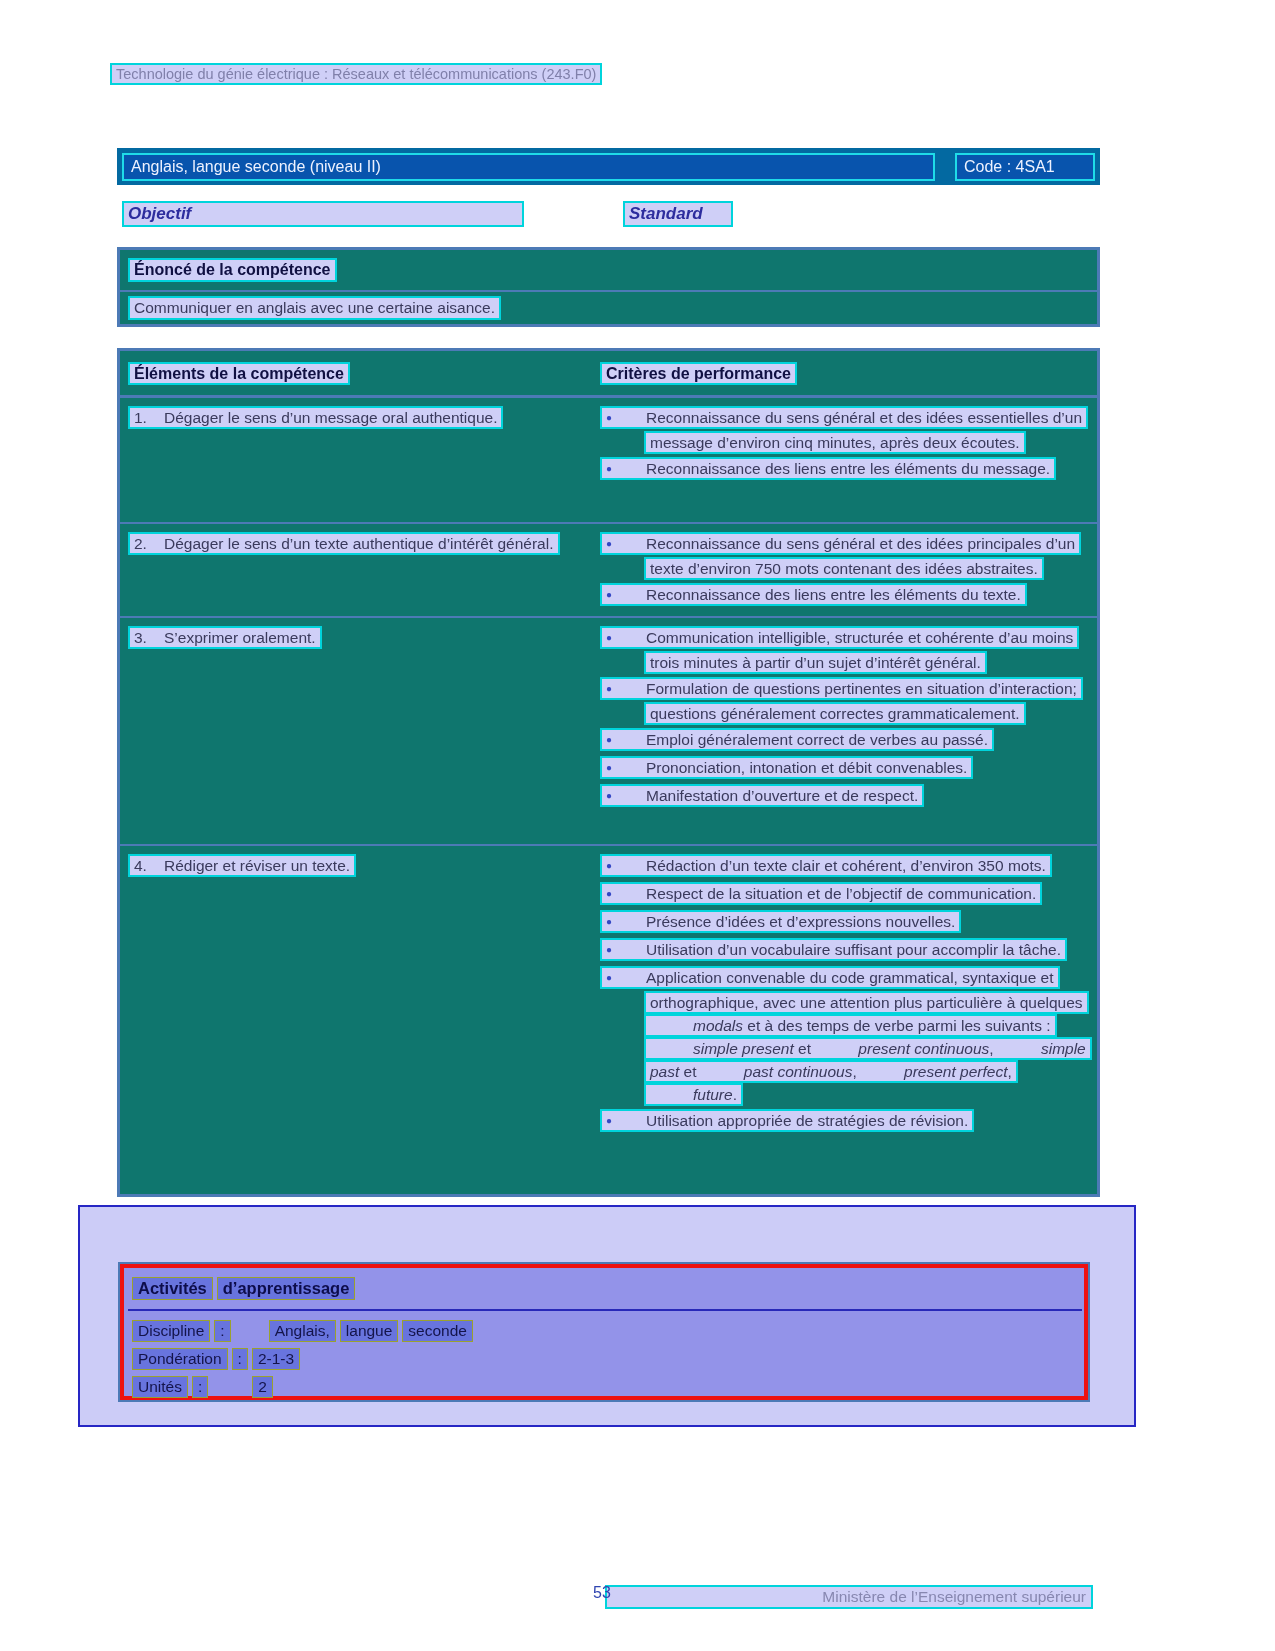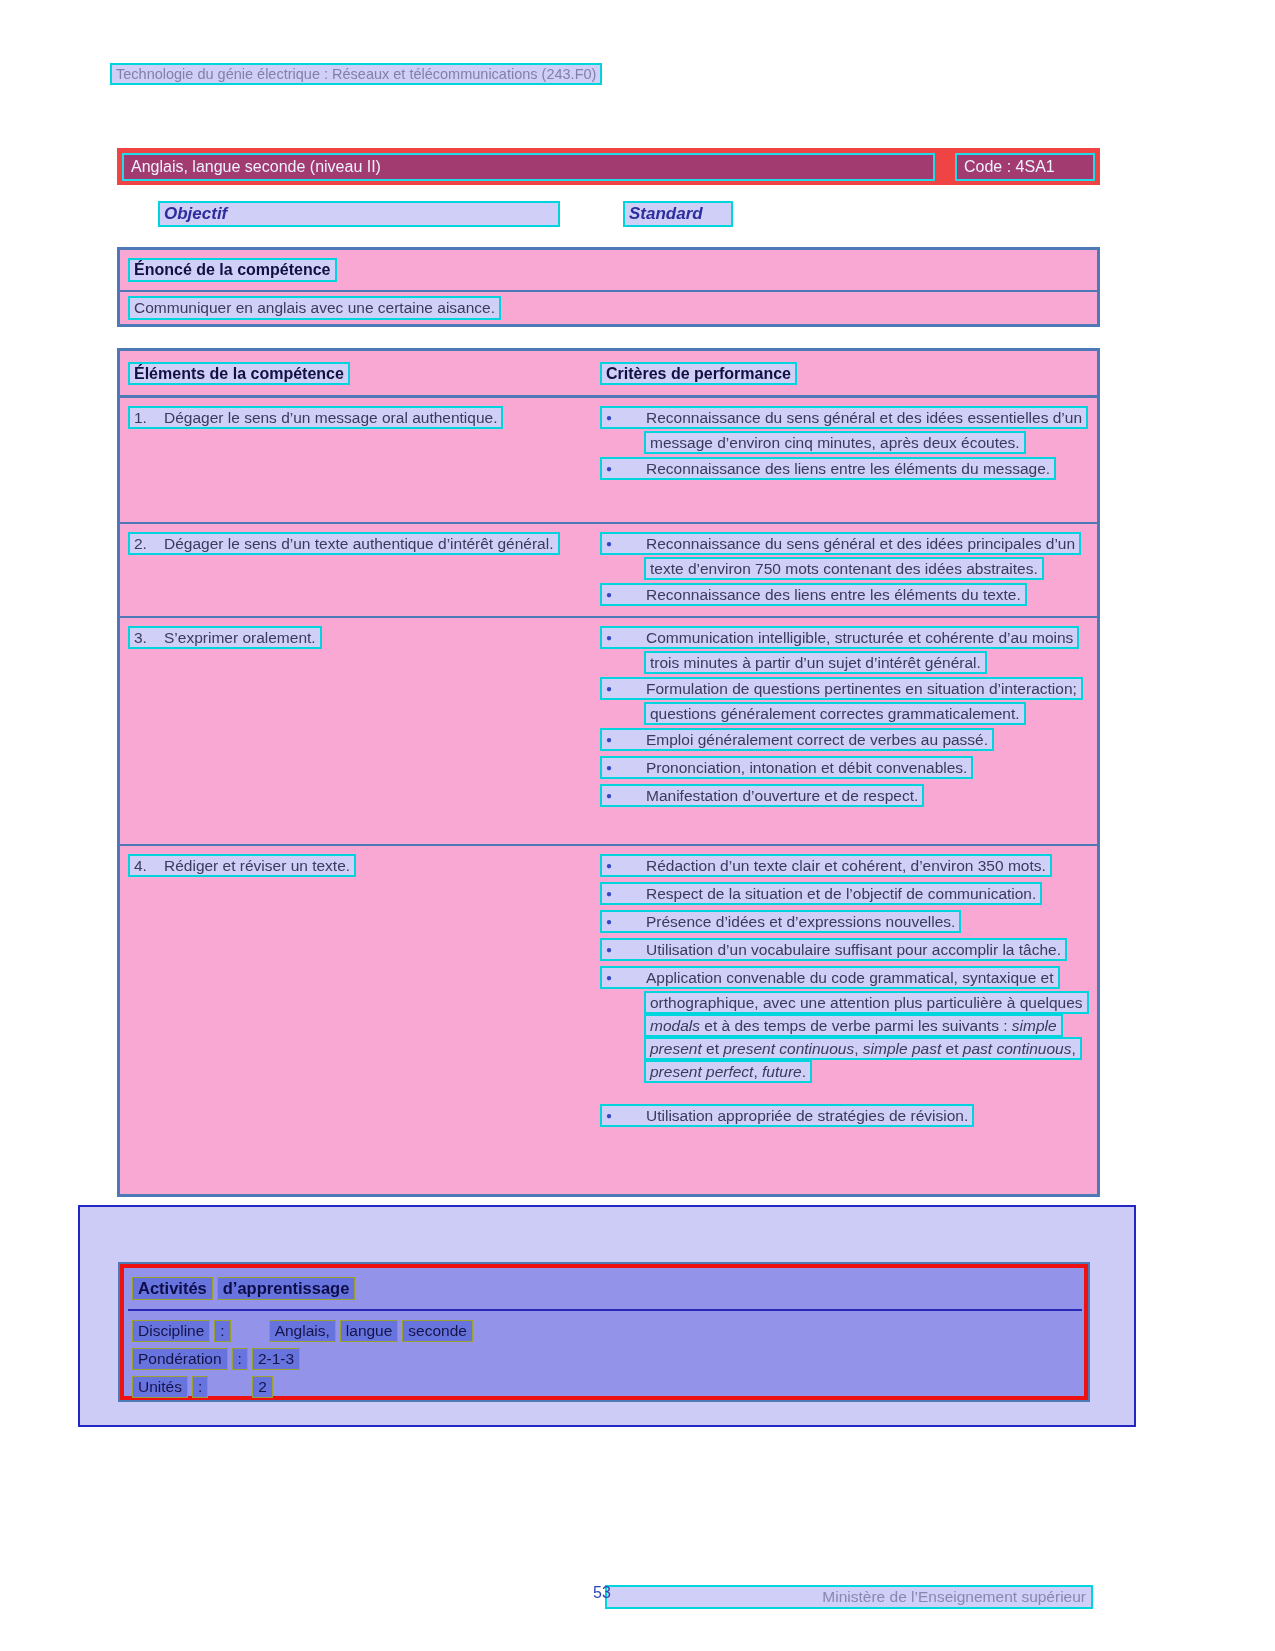--- a/index.html
+++ b/index.html
@@ -6,33 +6,33 @@
   .page{position:relative;width:1275px;height:1651px;background:#ffffff;
         font-family:Liberation Sans, sans-serif;color:#3a3a5c;overflow:hidden;}
 
   
   .hl{background:#cfcff7;border:2px solid #00d4dc;padding:1px 4px;
       -webkit-box-decoration-break:clone;box-decoration-break:clone;}
 
   .running-head{position:absolute;left:110px;top:66px;font-size:14.5px;color:#8080aa;}
 
   .title-bar{position:absolute;left:117px;top:148px;width:983px;height:37px;
-             background:#ef4444;display:flex;align-items:center;padding:0 5px;box-sizing:border-box;}
+             background:#0369a1;display:flex;align-items:center;padding:0 5px;box-sizing:border-box;}
   .bar-box{border:2px solid #1fdce8;background:rgba(20,45,195,0.35);color:#eef2ff;
            font-size:16px;height:24px;line-height:24px;padding:0 7px;}
   .bar-title{flex:1;margin-right:20px;}
   .bar-code{width:122px;}
 
   .col-headings{position:absolute;left:117px;top:201px;width:983px;height:30px;
                 font-size:17px;font-weight:bold;font-style:italic;color:#2d2d9e;}
-  .obj{position:absolute;left:5px;width:390px;margin-left:36px;}
+  .obj{position:absolute;left:5px;width:390px;}
   .std{position:absolute;left:506px;width:98px;}
 
   .doc-table{position:absolute;left:117px;width:983px;border:3px solid #4d7ab6;
-             background:#f9a8d4;box-sizing:border-box;}
+             background:#0f766e;box-sizing:border-box;}
   .enonce-table{top:247px;}
   .enonce-header{height:40px;border-bottom:2px solid #4d7ab6;display:flex;align-items:center;padding-left:8px;}
   .enonce-body{height:32px;display:flex;align-items:center;padding-left:8px;font-size:15.5px;}
 
   .comp-table{top:348px;}
   .bold{font-weight:bold;color:#101042;font-size:16px;}
   .row{display:flex;box-sizing:border-box;}
   .row-divided{border-bottom:2px solid #4d7ab6;}
   .rh{height:47px;border-bottom:3px solid #4d7ab6;align-items:center;}
   .r0{height:126px;overflow:hidden;}
@@ -41,21 +41,21 @@
   .r3{height:348px;}
   .cell-left{width:480px;padding:8px 10px 0 8px;box-sizing:border-box;font-size:15.5px;line-height:23px;}
   .cell-right{flex:1;padding:8px 8px 0 0;box-sizing:border-box;font-size:15.5px;line-height:23px;}
   .rh .cell-left,.rh .cell-right{padding-top:0;}
   .elem{padding-left:30px;text-indent:-30px;max-width:452px;}
   .num{display:inline-block;width:30px;text-indent:0;}
   .crit{padding-left:44px;text-indent:-44px;margin-bottom:3px;max-width:462px;}
   .crit-tall{min-height:135px;}
   .dot{display:inline-block;width:40px;text-indent:0;}
   .dot::before{content:"●";font-size:10px;color:#3448c4;position:relative;top:-2px;}
-  em{font-style:italic;}
+  em{font-style:italic;margin-left:43px;}
 
   .overlay{position:absolute;left:78px;top:1205px;width:1054px;height:218px;
            background:rgba(162,162,240,0.55);border:2px solid #2626c4;z-index:5;pointer-events:none;}
 
   .act-box{position:absolute;left:118px;top:1262px;width:972px;height:140px;z-index:7;
            background:#9393e9;border:2px solid #4d7ab6;box-shadow:inset 0 0 0 4px #ee1111;
            box-sizing:border-box;padding:13px 0 0 12px;}
   .wbox{background:#6874de;border:1.5px solid #9aa12f;padding:1px 5px;color:#14144a;
         display:inline-block;margin-right:4px;font-size:15.5px;}
   .act-header .wbox{font-weight:bold;font-size:16.5px;color:#0d0d4a;}

